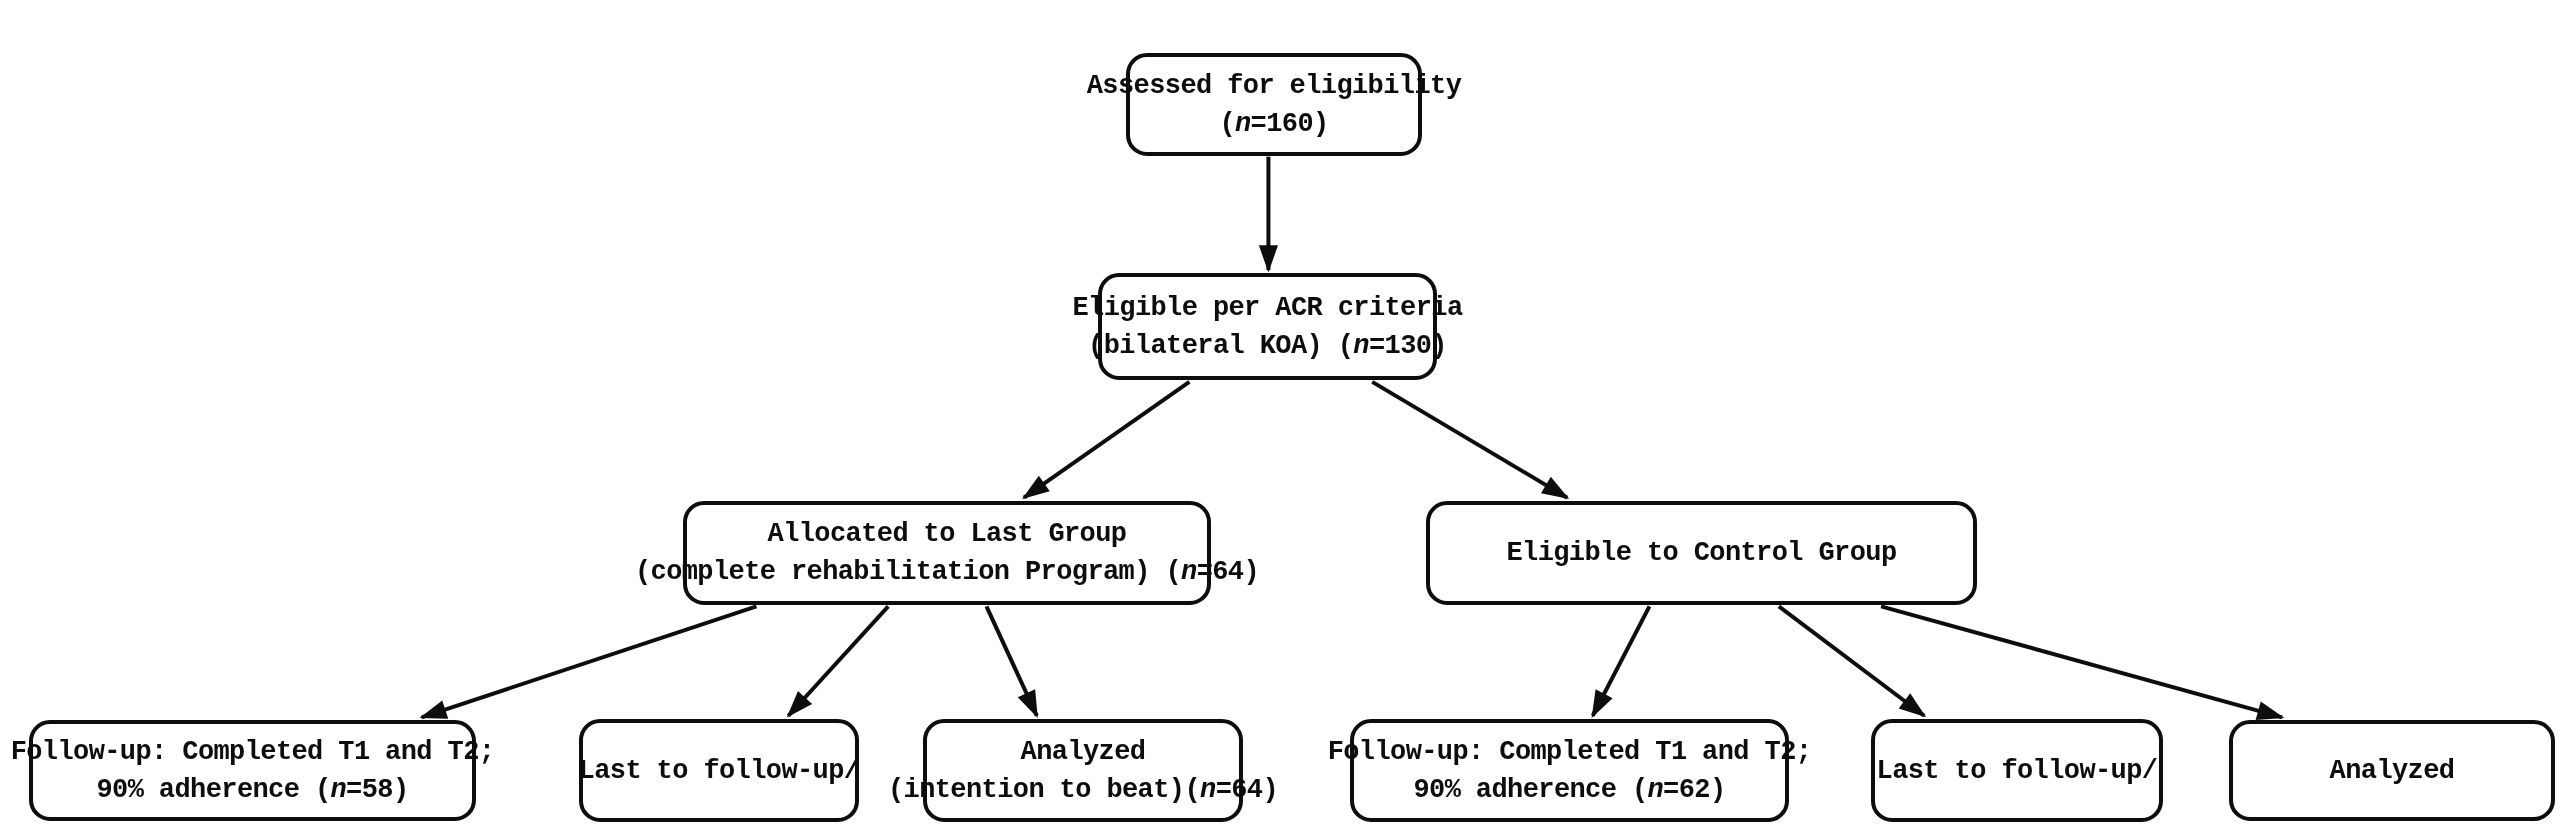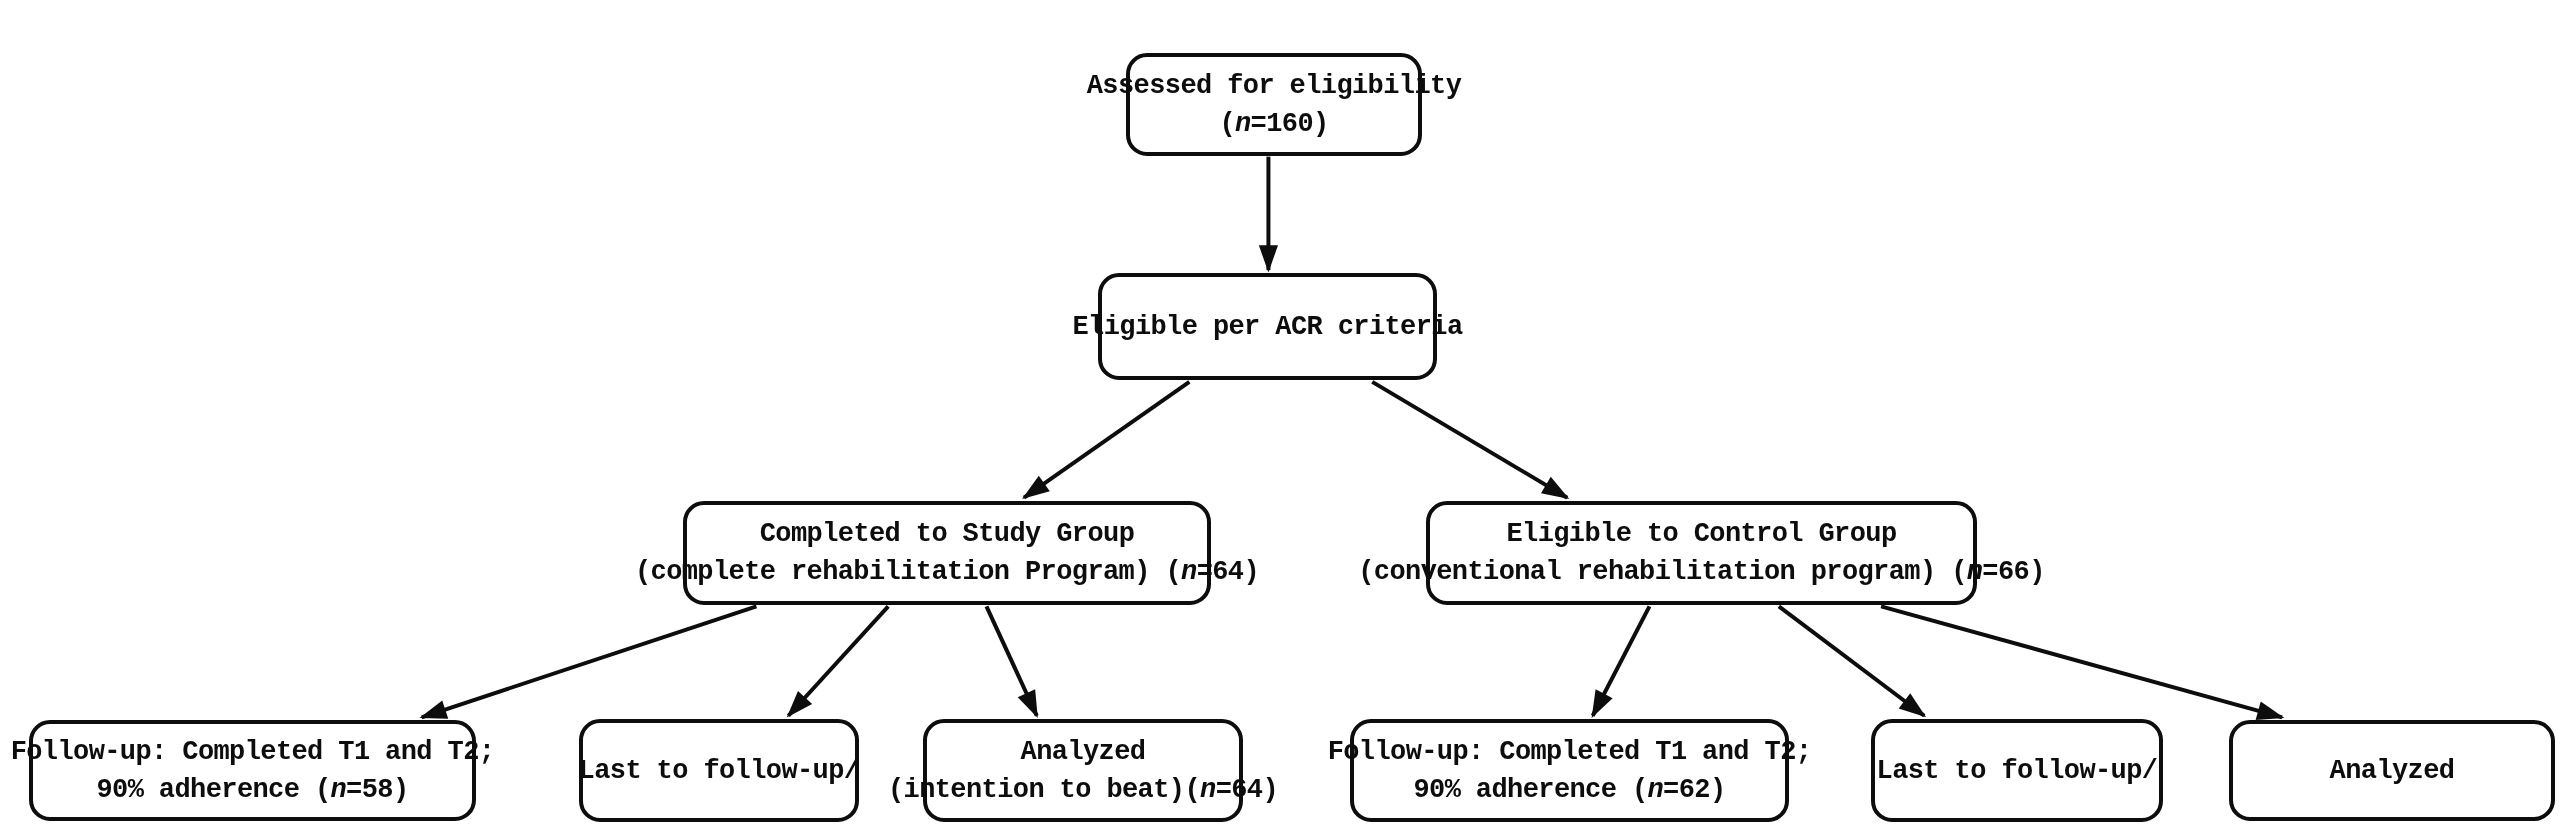--- a/index.html
+++ b/index.html
@@ -78,30 +78,30 @@
     <line x1="2355" y1="735" x2="2857" y2="874" stroke="#0d0d0d" stroke-width="5" marker-end="url(#arrowhead)"></line>
   </svg>
 
   <div class="box" id="box-assessed">
     <span class="box-line">Assessed for eligibility</span>
     <span class="box-line">(<i>n</i>=160)</span>
   </div>
 
   <div class="box" id="box-eligible">
     <span class="box-line">Eligible per ACR criteria</span>
+    <span class="box-line">(bilateral KOA) (<i>n</i>=130)</span>
   </div>
 
   <div class="box" id="box-study">
-    <span class="box-line">Completed to Study Group</span>
+    <span class="box-line">Allocated to Last Group</span>
     <span class="box-line">(complete rehabilitation Program) (<i>n</i>=64)</span>
   </div>
 
   <div class="box" id="box-control">
     <span class="box-line">Eligible to Control Group</span>
-    <span class="box-line">(conventional rehabilitation program) (<i>n</i>=66)</span>
   </div>
 
   <div class="box" id="box-study-followup">
     <span class="box-line">Follow-up: Completed T1 and T2;</span>
     <span class="box-line">90% adherence (<i>n</i>=58)</span>
   </div>
 
   <div class="box" id="box-study-lost">
     <span class="box-line">Last to follow-up/</span>
   </div>

